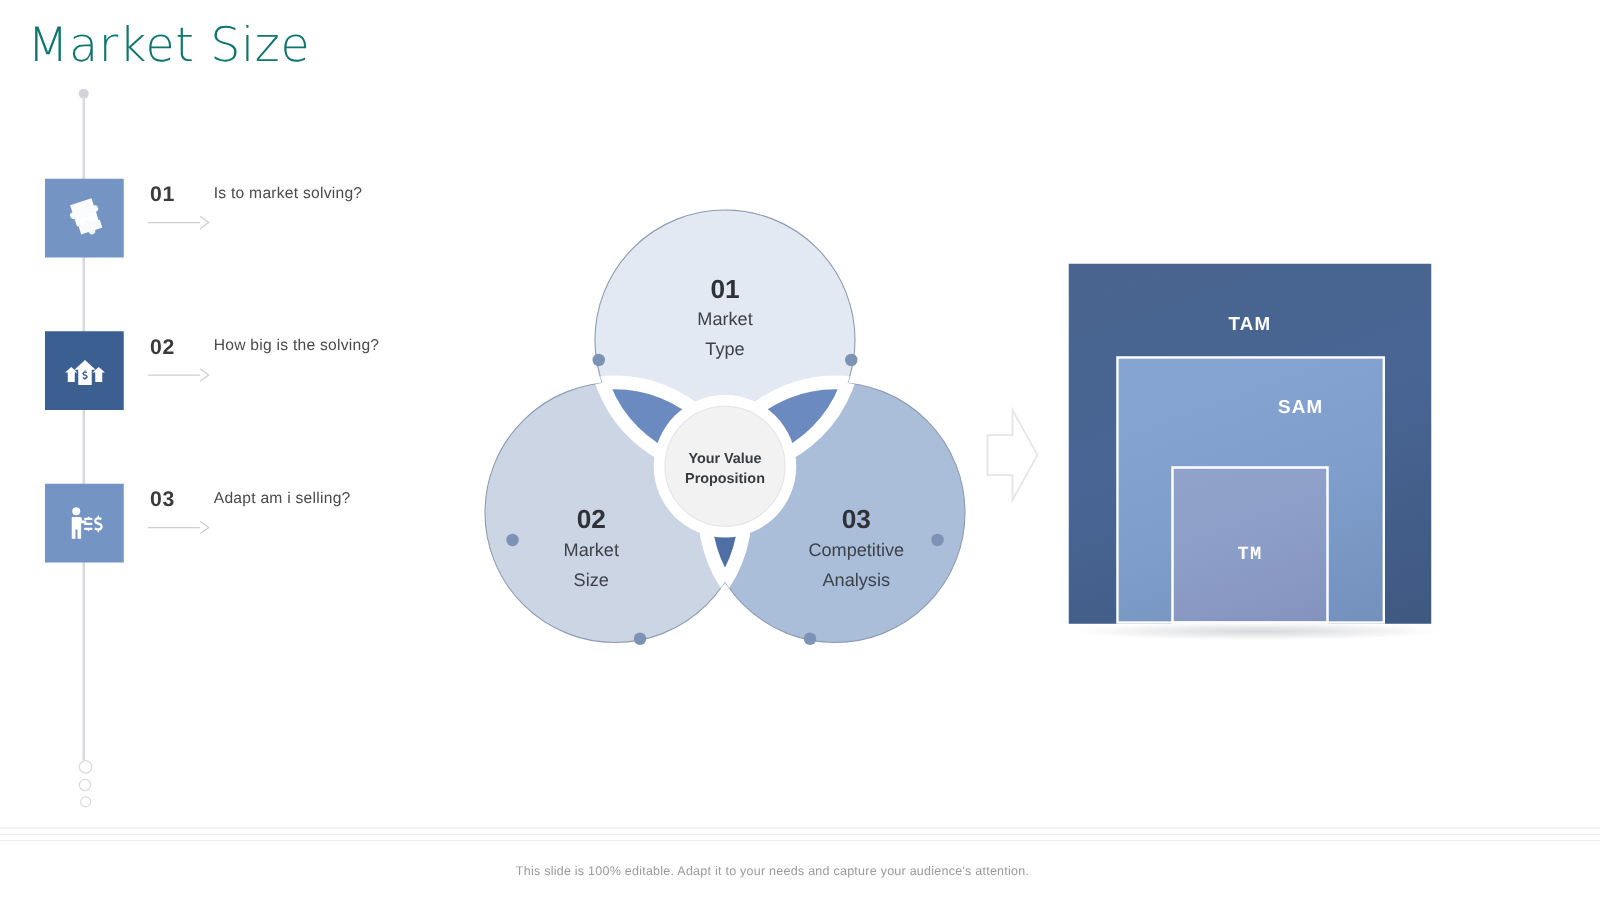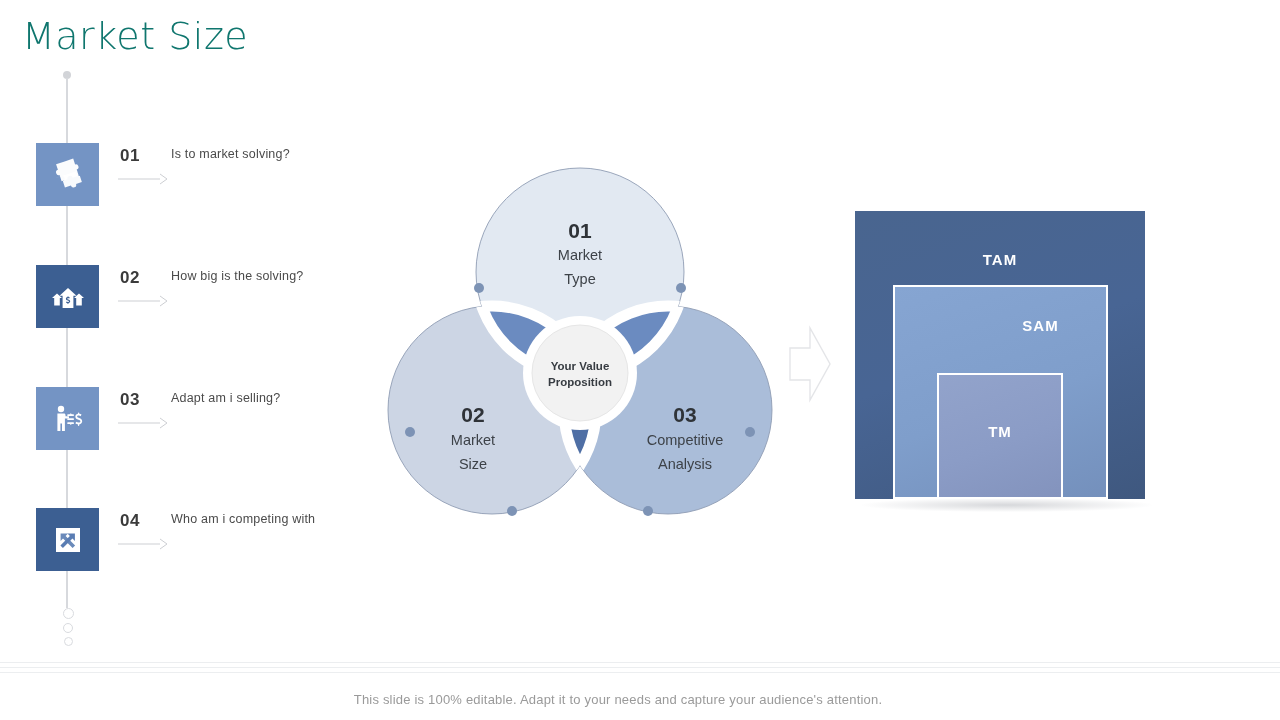--- a/index.html
+++ b/index.html
@@ -145,34 +145,34 @@
     border: 2px solid #ffffff;
   }
   #nest-tm {
     left: 97px; top: 178px; width: 126px; height: 126px;
     background: linear-gradient(160deg, #92a3cb 0%, #8b9cc6 55%, #8393bd 100%);
     border: 2px solid #ffffff;
   }
   .nest-label { position: absolute; left: 0; width: 100%; font-size: 15px; }
   #nest-tam .nest-label { top: 40px; }
   #nest-sam .nest-label { top: 30px; margin-left: 40px; }
-  #nest-tm  .nest-label { top: 48px; }
+  #nest-tm  .nest-label { top: 60px; font-family: Liberation Mono, monospace; }
 
   
   #footer-rules { position: absolute; left: 0; top: 661px; width: 1280px; height: 16px; }
   #footer-rules div { position: absolute; left: 0; width: 1280px; height: 1px; background: #eceef0; }
   #footer-rules div:nth-child(1) { top: 1px; }
   #footer-rules div:nth-child(2) { top: 6px; }
   #footer-rules div:nth-child(3) { top: 11px; }
   #footer-note {
     position: absolute;
     left: 0; top: 692px;
     width: 1236px;
     text-align: center;
-    font-size: 13px;
+    font-size: 10px;
     color: #9a9a9a;
     letter-spacing: 0.2px;
   }
 </style>
 </head>
 <body>
 
 <div id="page-title">Market Size</div>
 
 <div id="timeline">
@@ -241,42 +241,20 @@
     <div class="tl-num">03</div>
     <div class="tl-arrow">
       <svg width="50" height="12" viewBox="0 0 50 12">
         <line x1="0" y1="6" x2="42" y2="6" stroke="#cdcfd3" stroke-width="1"></line>
         <path d="M42 1 L49 6 L42 11" fill="none" stroke="#cdcfd3" stroke-width="1"></path>
       </svg>
     </div>
     <div class="tl-text">Adapt am i selling?</div>
   </div>
 
-  <div class="tl-item" style="top:508px">
-    <div class="tl-icon" style="background:#3c5f92">
-      <svg width="34" height="34" viewBox="0 0 34 34">
-        <rect x="5" y="5" width="24" height="24" fill="#ffffff"></rect>
-        <g fill="#3c5f92">
-          <path d="M9.5 22.5 L17 15 l0 4.5 L22 14.5 l-1.3-1.3 3.8-0.9 -0.9 3.8 -1.3-1.3 -6.3 6.3 -4 3.9z" opacity="0"></path>
-        </g>
-        <g fill="#5a7db3">
-          <path d="M10 24 L19.5 14.5 l-2.4-2.4 h7.4 v7.4 l-2.4-2.4 L12.5 26.5z" transform="translate(-0.6,-1.5)"></path>
-          <path d="M23.5 24 L14 14.5 l2.4-2.4 H9 v7.4 l2.4-2.4 L21 26.5z" transform="translate(0.6,-1.5)" opacity="0.9"></path>
-        </g>
-      </svg>
-    </div>
-    <div class="tl-num">04</div>
-    <div class="tl-arrow">
-      <svg width="50" height="12" viewBox="0 0 50 12">
-        <line x1="0" y1="6" x2="42" y2="6" stroke="#cdcfd3" stroke-width="1"></line>
-        <path d="M42 1 L49 6 L42 11" fill="none" stroke="#cdcfd3" stroke-width="1"></path>
-      </svg>
-    </div>
-    <div class="tl-text">Who am i competing with</div>
-  </div>
 
   <div class="tl-enddots">
     <i></i>
       <i></i>
       <i></i>
   </div>
 </div>
 
 <div id="venn">
   <svg width="390" height="370" viewBox="0 0 390 370">

